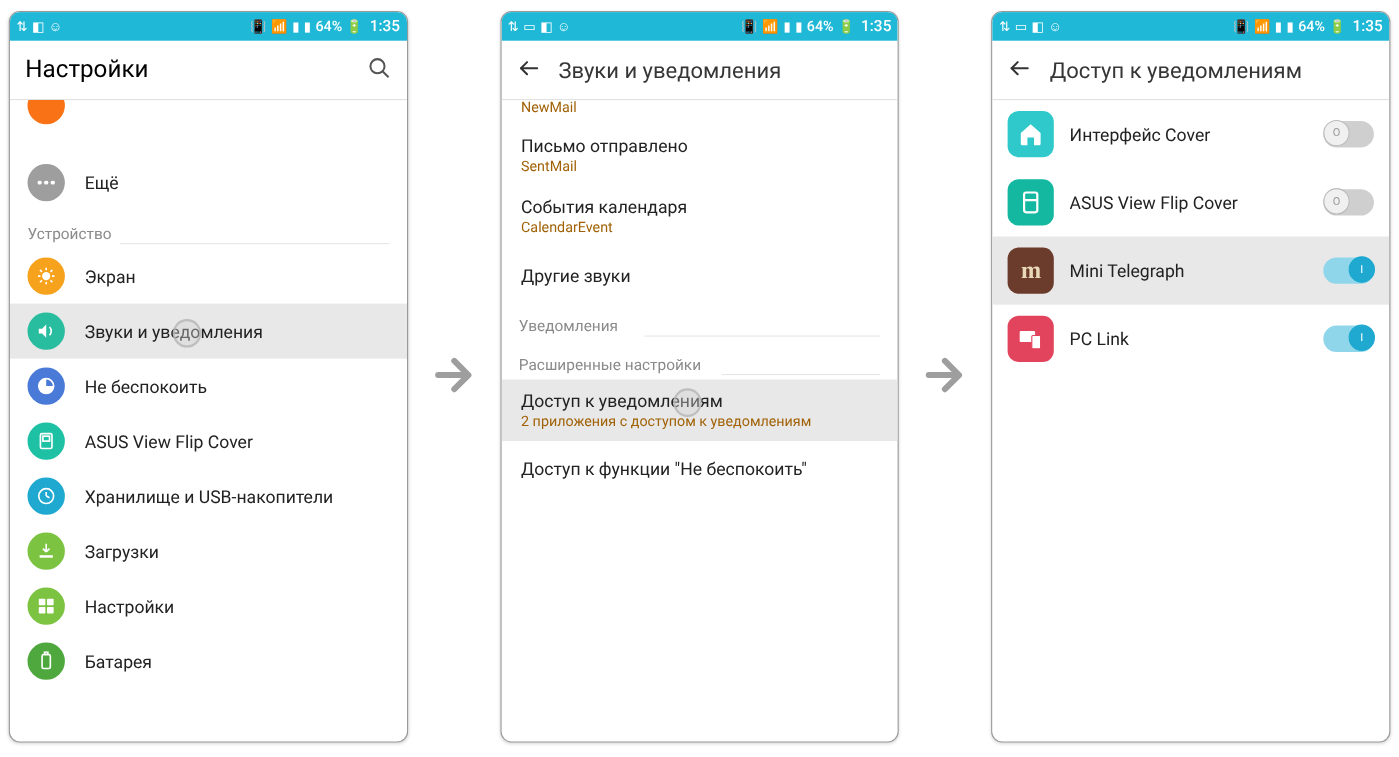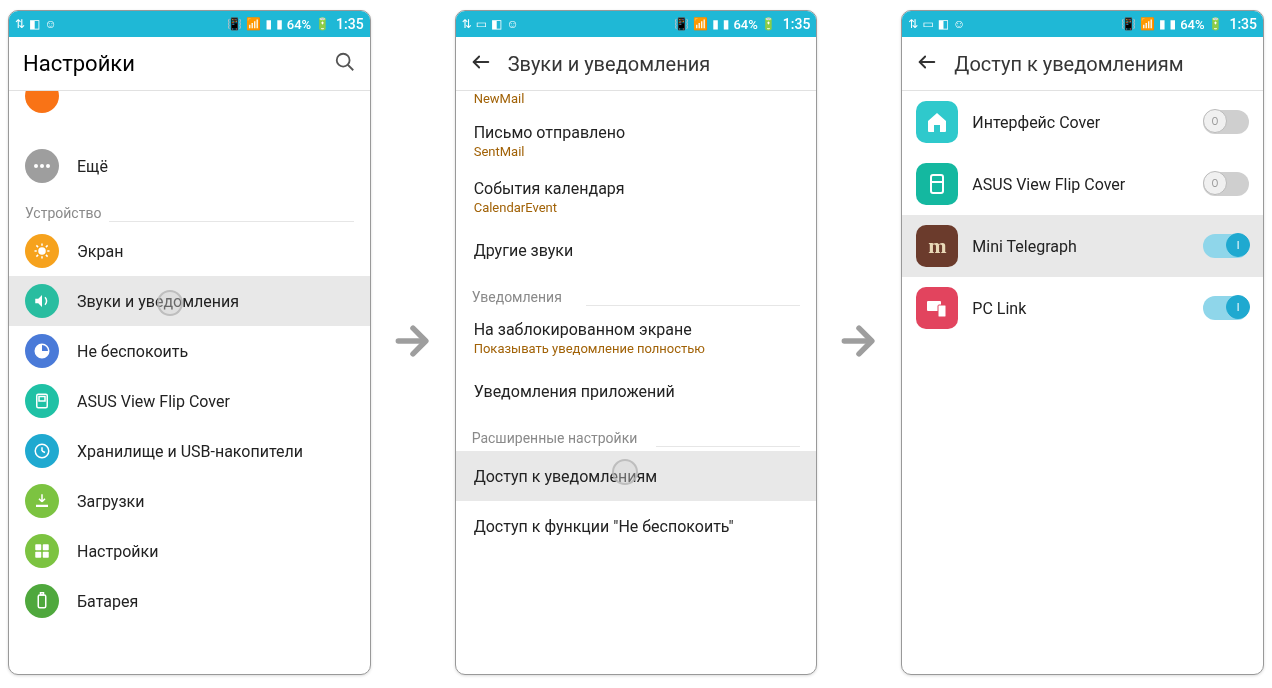--- a/index.html
+++ b/index.html
@@ -338,34 +338,26 @@
         <div class="row row-2line">
           <div class="label">События календаря</div>
           <div class="sub">CalendarEvent</div>
         </div>
         <div class="row row-2line">
           <div class="label">Другие звуки</div>
         </div>
       </div>
     <div class="section-title">Уведомления</div>
     <div class="section-line-full"></div>
-    <div id="s2-notif">
-        <div class="row row-2line">
-          <div class="label">На заблокированном экране</div>
-          <div class="sub">Показывать уведомление полностью</div>
-        </div>
-        <div class="row row-2line">
-          <div class="label">Уведомления приложений</div>
-        </div>
-      </div>
     <div class="section-title">Расширенные настройки</div>
     <div class="section-line-full" style="margin-left:200px"></div>
     <div id="s2-adv">
         <div class="row row-2line highlight tap-ring tap-ring2">
           <div class="label">Доступ к уведомлениям</div>
+          <div class="sub">2 приложения с доступом к уведомлениям</div>
         </div>
         <div class="row row-2line">
           <div class="label">Доступ к функции "Не беспокоить"</div>
         </div>
       </div>
   </div>
 </div>
 
 <div class="arrow-col">
   <span class="arrow-icon">

